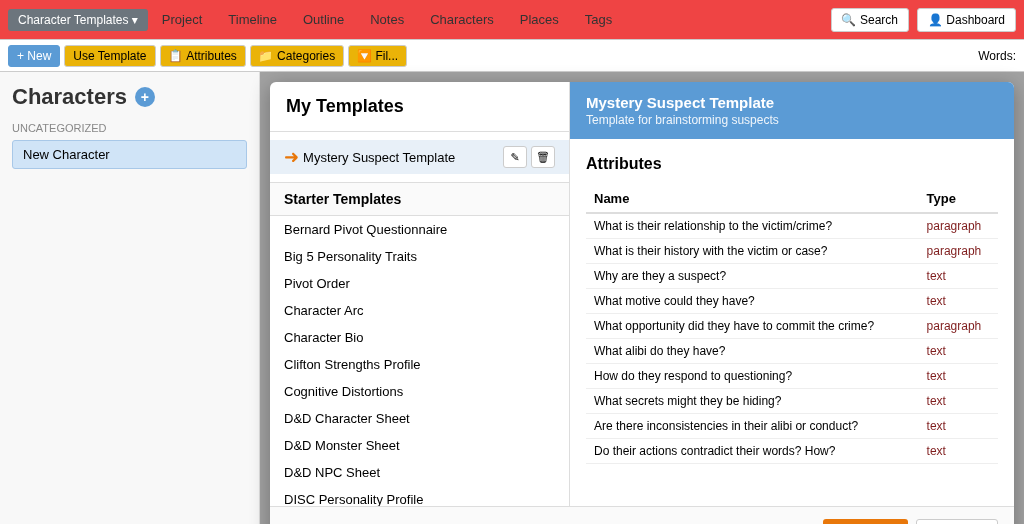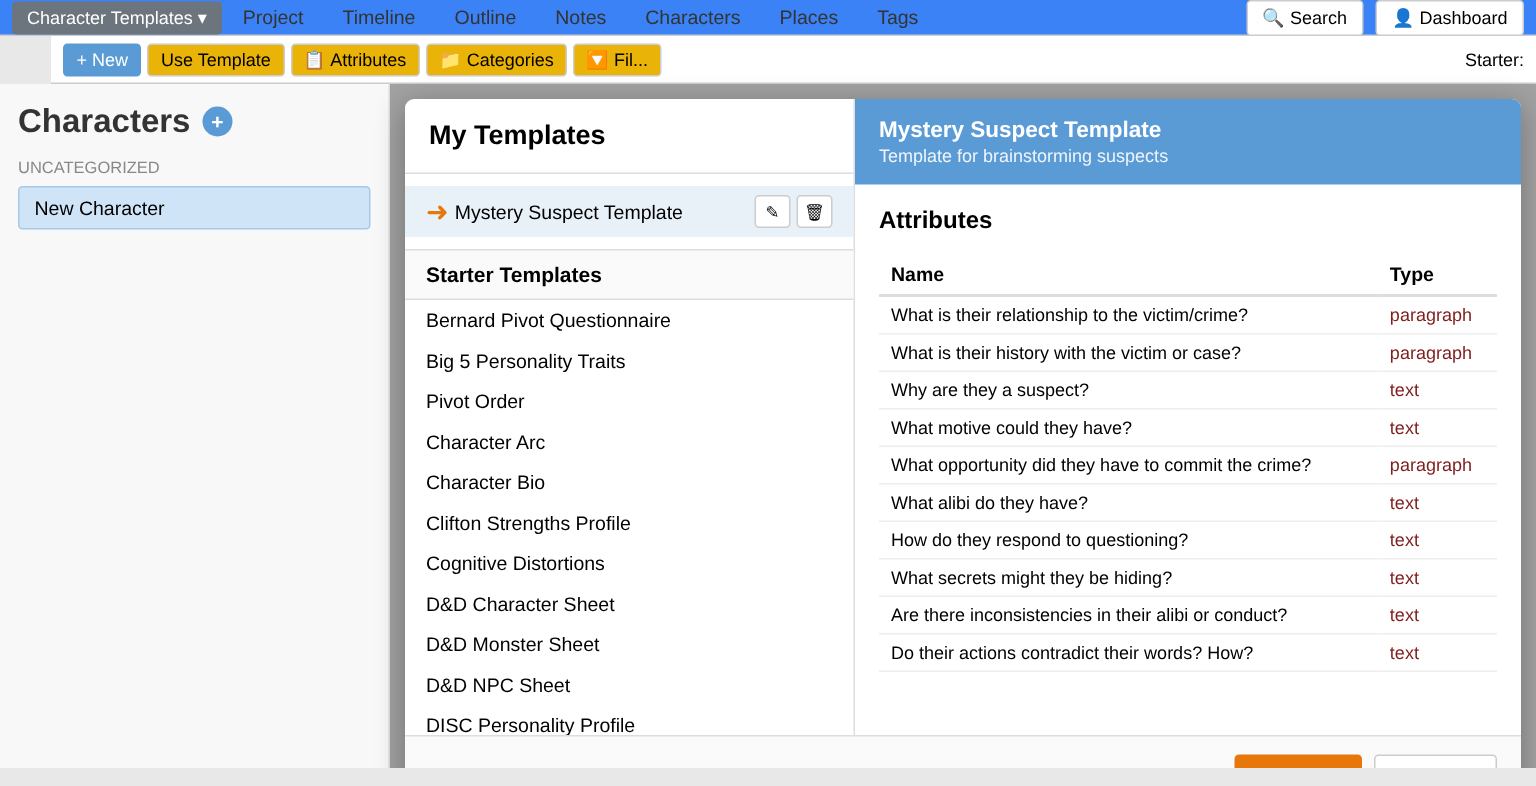--- a/index.html
+++ b/index.html
@@ -1,26 +1,26 @@
 <!DOCTYPE html>
 <html><head>
   <meta charset="utf-8">
   <style>
     * { box-sizing: border-box; margin: 0; padding: 0; }
     body { font-family: -apple-system, BlinkMacSystemFont, 'Segoe UI', sans-serif; font-size: 13px; background: #e8e8e8; overflow: hidden; }
 
     
-    .top-nav { display: flex; align-items: center; background: #3b82f6; border-bottom: 1px solid #ccc; height: 24px; padding: 4px 8px; gap: 2px; }
+    .top-nav { display: flex; align-items: center; background: #ef4444; border-bottom: 1px solid #ccc; height: 40px; padding: 4px 8px; gap: 2px; }
     .top-nav .dropdown-btn { background: #6c757d; color: white; border: none; padding: 4px 10px; border-radius: 3px; cursor: pointer; font-size: 12px; display: flex; align-items: center; gap: 4px; }
     .top-nav .nav-item { padding: 6px 12px; cursor: pointer; font-size: 13px; color: #333; border: none; background: none; }
     .top-nav .nav-right { margin-left: auto; display: flex; gap: 8px; }
     .top-nav .search-btn, .top-nav .dashboard-btn { padding: 4px 10px; border: 1px solid #ccc; background: white; border-radius: 3px; cursor: pointer; font-size: 12px; }
 
     
-    .toolbar { display: flex; align-items: center; background: white; border-bottom: 1px solid #ccc; height: 32px; padding: 0 8px; gap: 4px; margin-left: 34px; }
+    .toolbar { display: flex; align-items: center; background: white; border-bottom: 1px solid #ccc; height: 32px; padding: 0 8px; gap: 4px; }
     .toolbar .tool-btn { padding: 3px 8px; border: 1px solid #ccc; background: #eab308; border-radius: 3px; cursor: pointer; font-size: 12px; display: flex; align-items: center; gap: 3px; }
     .toolbar .tool-btn.primary { background: #5b9bd5; color: white; border-color: #5b9bd5; }
     .toolbar-right { margin-left: auto; font-size: 12px; }
 
     
     .main-layout { display: flex; height: calc(524px - 68px); }
 
     
     .sidebar { width: 260px; background: #f8f8f8; border-right: 1px solid #ddd; padding: 12px; flex-shrink: 0; }
     .sidebar-title { font-size: 22px; font-weight: bold; color: #333; display: flex; align-items: center; gap: 8px; margin-bottom: 12px; }
@@ -92,21 +92,21 @@
     <button class="dashboard-btn">👤 Dashboard</button>
   </div>
 </div>
 
 <div class="toolbar">
   <button class="tool-btn primary">+ New</button>
   <button class="tool-btn">Use Template</button>
   <button class="tool-btn">📋 Attributes</button>
   <button class="tool-btn">📁 Categories</button>
   <button class="tool-btn">🔽 Fil...</button>
-  <div class="toolbar-right">Starter:</div>
+  <div class="toolbar-right">Words:</div>
 </div>
 
 <div class="main-layout">
 
   <div class="sidebar">
     <div class="sidebar-title">
       <span>Characters</span>
       <span class="add-btn">+</span>
     </div>
     <div class="sidebar-section-label">Uncategorized</div>

